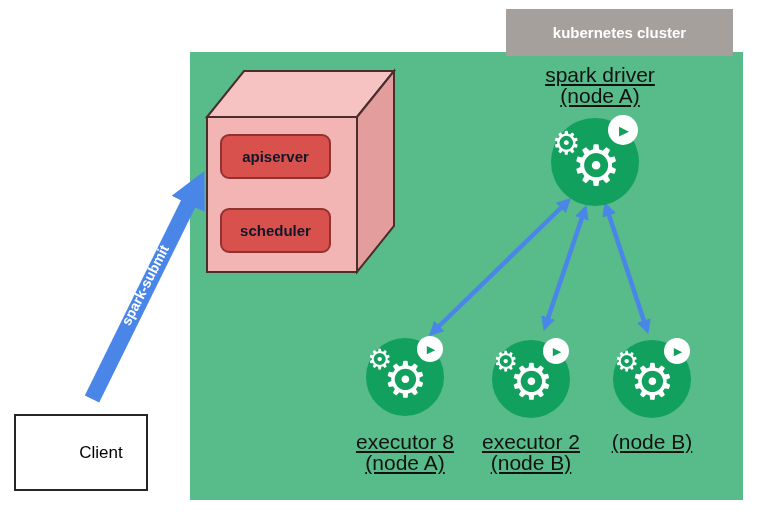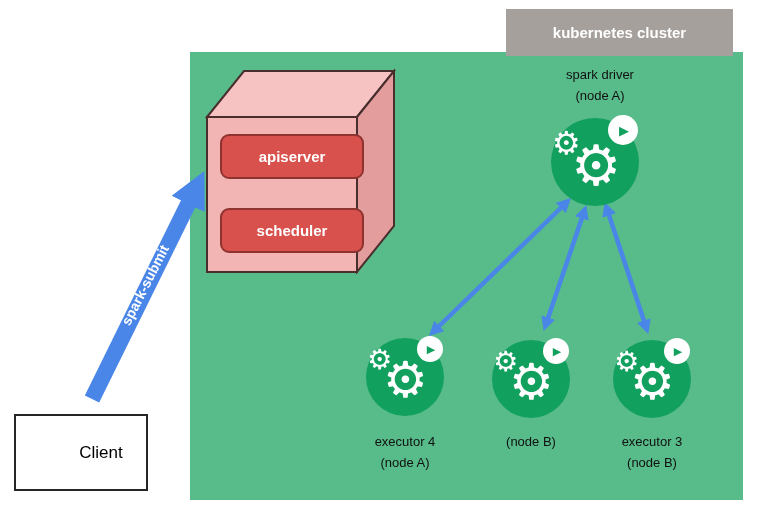--- a/index.html
+++ b/index.html
@@ -14,30 +14,30 @@
     position:absolute; left:190px; top:52px; width:553px; height:448px;
     background:#57bb8a;
   }
   .cluster-label {
     position:absolute; left:506px; top:9px; width:227px; height:47px;
     background:#a6a09c; color:#ffffff; font-weight:bold; font-size:15px;
     display:flex; align-items:center; justify-content:center;
   }
 
   .red-box {
-    position:absolute; left:220px; width:144px; height:45px; box-sizing:border-box;
+    position:absolute; left:220px; width:111px; height:45px; box-sizing:border-box;
     background:#d8514d; border:2px solid #8f3330; border-radius:9px;
     display:flex; align-items:center; justify-content:center;
-    color:#ffffff; font-weight:bold; font-size:15px;
+    color:#0f172a; font-weight:bold; font-size:15px;
   }
   .apiserver { top:134px; }
   .scheduler { top:208px;text-align:right; }
 
   .node-label {
-    position:absolute; text-align:center; font-size:13px; color:#111111; line-height:21px;
+    position:absolute; text-align:center; font-size:21px; color:#111111; line-height:21px;text-decoration:underline;
   }
   .driver-label { left:510px; top:64px; width:180px; }
   .exec1-label  { left:338px; top:431px; width:134px; }
   .exec2-label  { left:464px; top:431px; width:134px; }
   .exec3-label  { left:585px; top:431px; width:134px; }
 
   .client-box {
     position:absolute; left:14px; top:414px; width:134px; height:77px; box-sizing:border-box;
     background:#ffffff; border:2px solid #262626;
     display:flex; align-items:center; justify-content:center;
@@ -146,28 +146,28 @@
   </div>
   <div class="pod-icon pod-sm exec3-icon">
     <span class="gear gear-small">⚙</span>
     <span class="gear gear-big">⚙</span>
     <span class="play-badge">
         <span>▶</span>
       </span>
   </div>
 
   <div class="node-label exec1-label">
-    <div>executor 4</div>
+    <div>executor 8</div>
     <div>(node A)</div>
   </div>
   <div class="node-label exec2-label">
+    <div>executor 2</div>
     <div>(node B)</div>
   </div>
   <div class="node-label exec3-label">
-    <div>executor 3</div>
     <div>(node B)</div>
   </div>
 
   <div class="client-box">
     <span>Client</span>
   </div>
 
 </div>
 
 </body></html>

